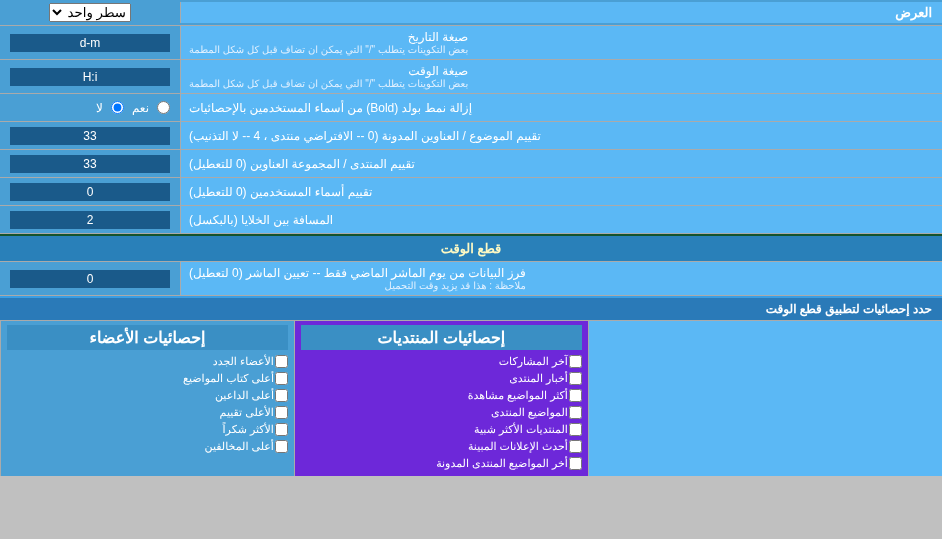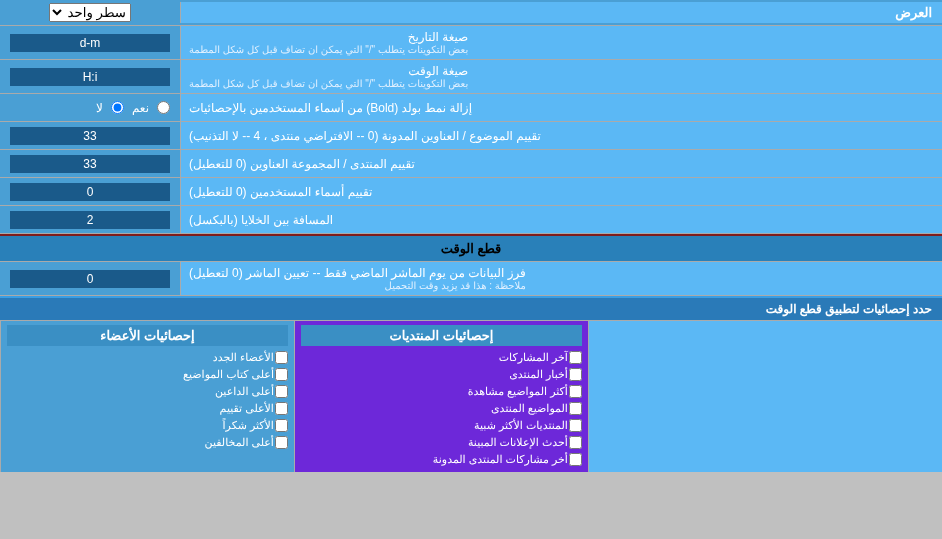--- a/index.html
+++ b/index.html
@@ -90,21 +90,21 @@
       flex: 1;
       border-left: 1px solid #aaa;
       padding: 4px 6px;
     }
     .stats-col-header {
       background: #3a8fc4;
       color: white;
       font-weight: bold;
       text-align: center;
       padding: 3px 4px;
-      font-size: 13px;
+      font-size: 16px;
       margin-bottom: 3px;
     }
     .stats-item {
       display: flex;
       align-items: flex-start;
       gap: 1px;
       padding: 2px 0;
       color: white;
       font-size: 11px;
     }
@@ -140,26 +140,26 @@
     .top-select {
       padding: 3px 6px;
       background: #4a9fd4;
       min-width: 180px;
       display: flex;
       align-items: center;
       justify-content: center;
     }
     .section-divider {
       background: #2980b9;
-      color: #000000;
+      color: #fef9c3;
       text-align: center;
       font-weight: bold;
       font-size: 13px;
       padding: 5px;
-      border-top: 2px solid #7f1d1d;
+      border-top: 2px solid #14532d;
       border-bottom: 1px solid #aaa;
     }
   </style>
 </head>
 <body>
 
 <div class="container">
 
   <div class="top-row">
     <div class="top-label">العرض</div>
@@ -277,21 +277,21 @@
         <div class="stats-item">
           <input type="checkbox" style="">
           <span>المنتديات الأكثر شبية</span>
         </div>
         <div class="stats-item">
           <input type="checkbox" style="">
           <span>أحدث الإعلانات المبينة</span>
         </div>
         <div class="stats-item">
           <input type="checkbox" style="">
-          <span>أخر مشاركات المنتدى المدونة</span>
+          <span>أخر المواضيع المنتدى المدونة</span>
         </div>
       </div>
 
       <div class="stats-col" style="background:#4a9fd4;">
         <div class="stats-col-header">إحصائيات الأعضاء</div>
         <div class="stats-item">
           <input type="checkbox" style="">
           <span>الأعضاء الجدد</span>
         </div>
         <div class="stats-item">

